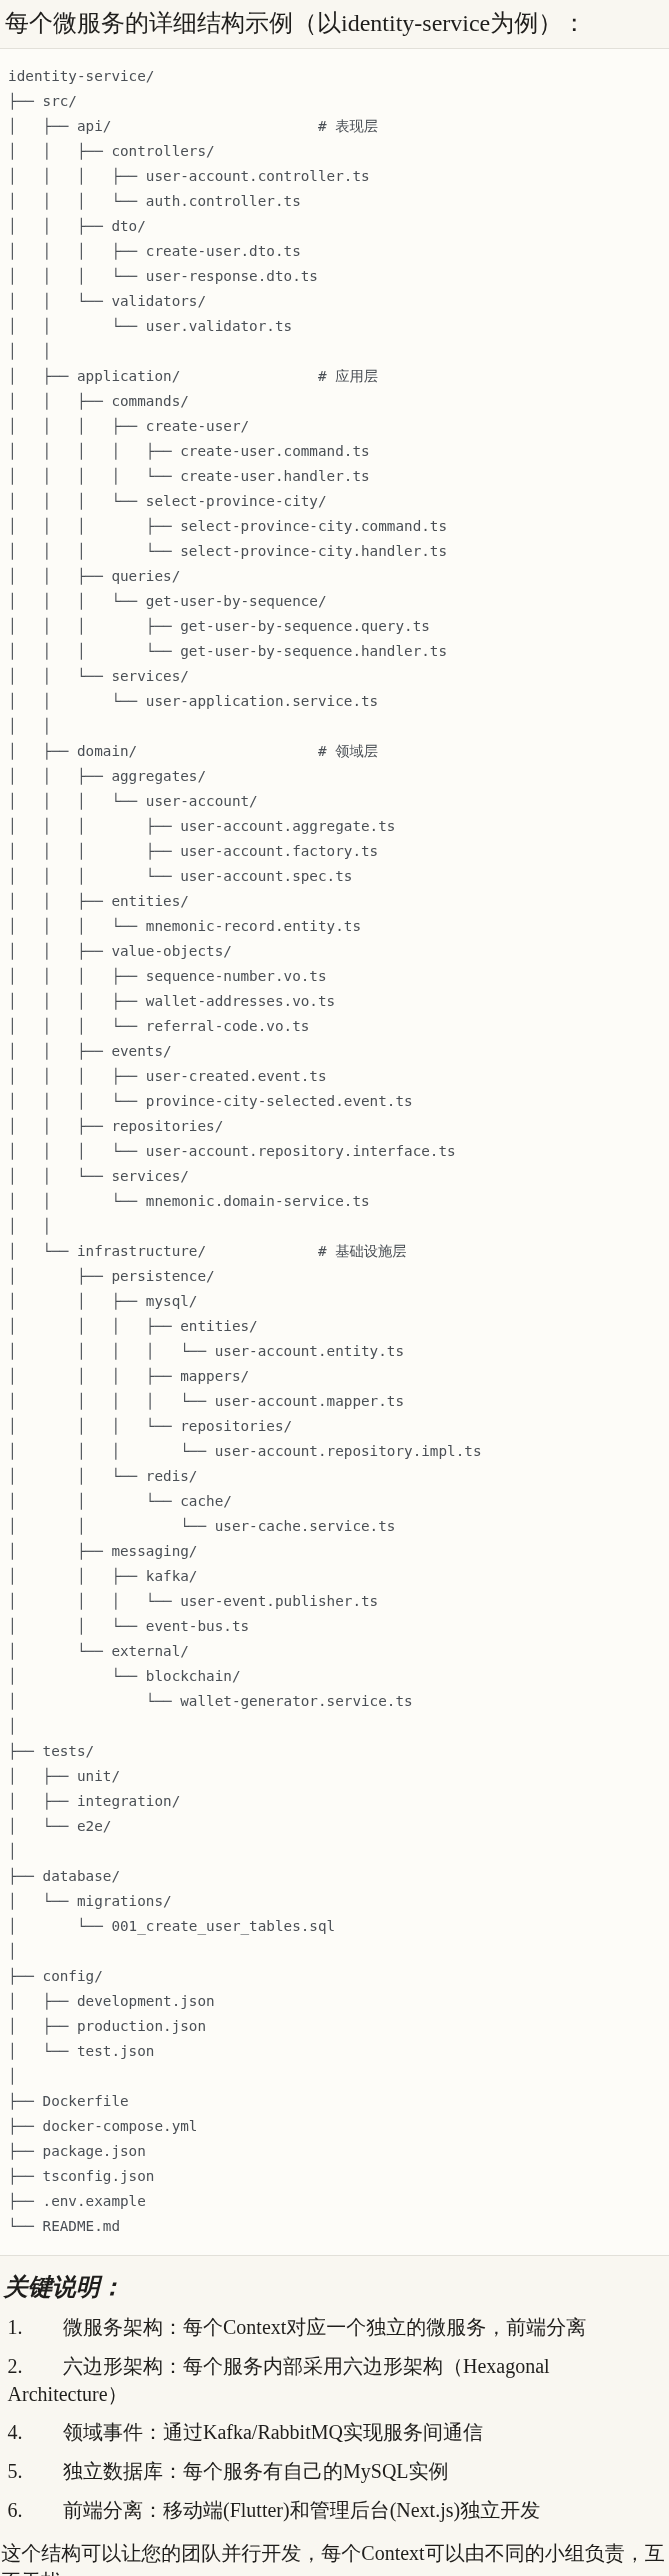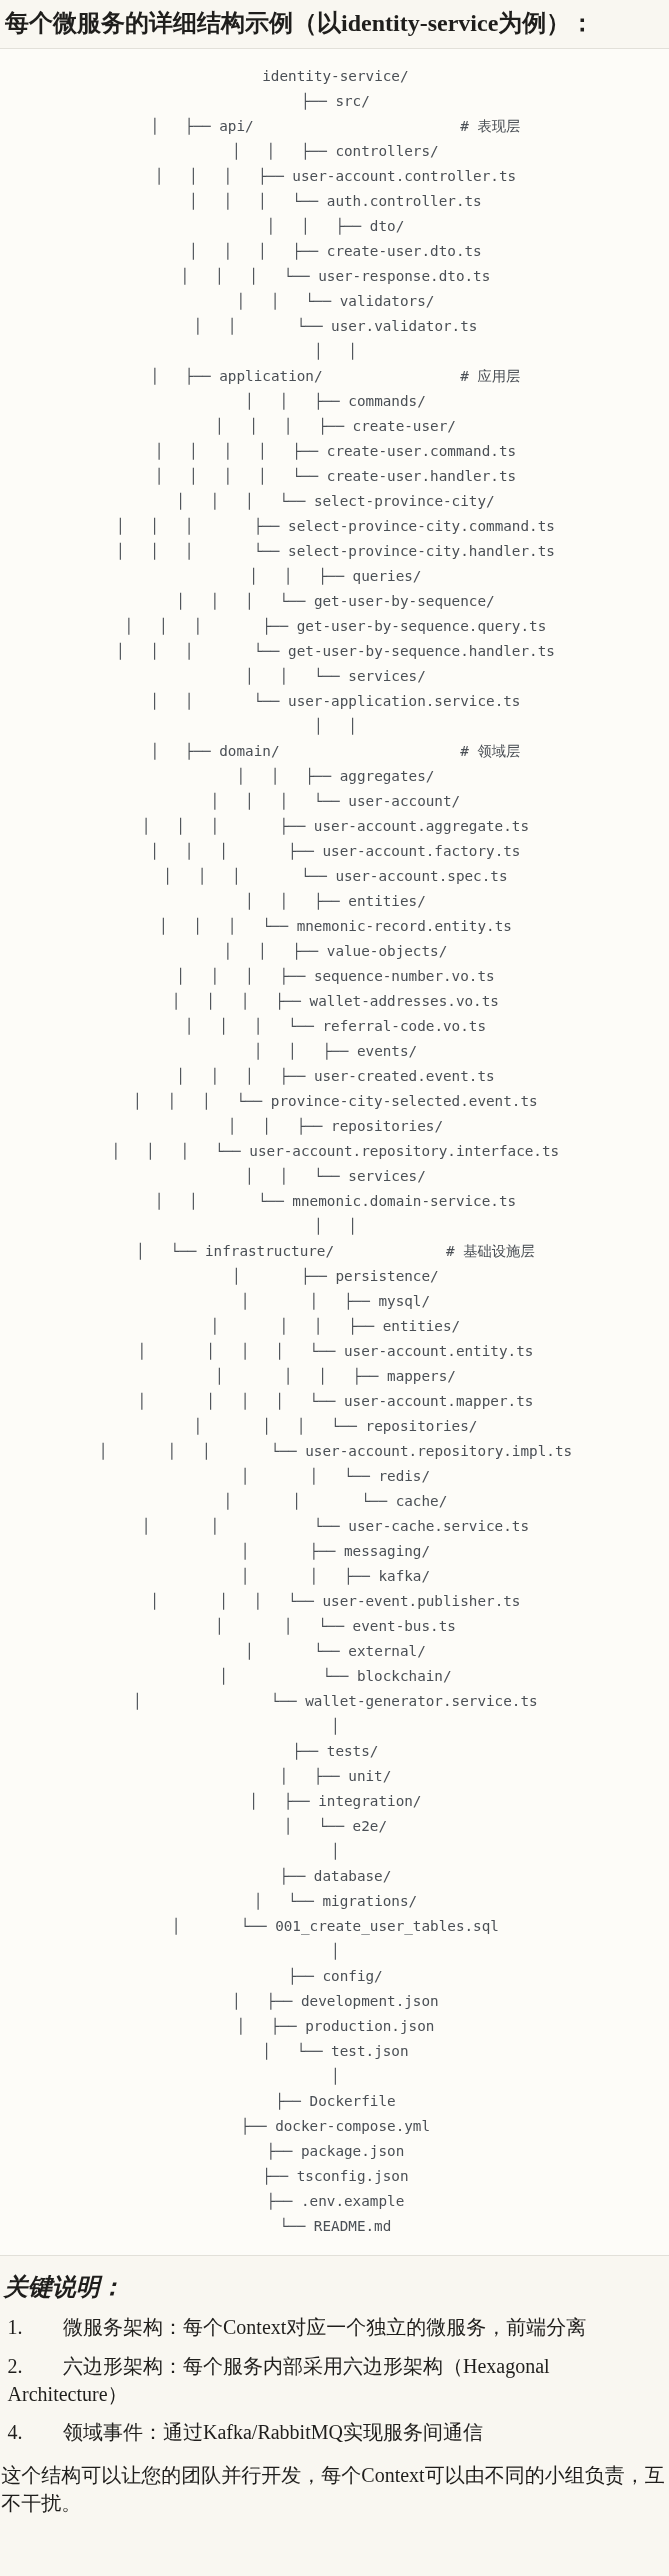--- a/index.html
+++ b/index.html
@@ -16,35 +16,34 @@
     height:2576px;
     overflow:hidden;
     background:var(--page-bg,#f9f7f1);
     color:var(--text-color,#1f1e1c);
     font-family:"Liberation Serif",serif;
   }
   .page-title{
     margin:7.5px 0 0 5px;
     font-size:24px;
     line-height:1.25;
-    font-weight:700;
+    font-weight:400;
   }
   .tree{
     margin:10px 0 0 0;
     width:669px;
     background:var(--code-bg,#fdfcf8);
     border-top:0.6px solid var(--code-border,#e2e0d9);
     border-bottom:0.6px solid var(--code-border,#e2e0d9);
     padding:15.6px 6.3px 15.6px 8.1px;
     font-family:"DejaVu Sans Mono",monospace;
     font-size:14.3px;
     line-height:25px;
     color:var(--code-text,#4a4f55);
     white-space:pre;
-    text-align:center;
   }
   .notes-heading{
     margin:17.5px 0 0 3.8px;
     font-size:24px;
     line-height:1.2;
     font-weight:700;
     font-style:italic;
   }
   .notes-list{
     list-style:none;
@@ -163,18 +162,20 @@
 ├── tsconfig.json
 ├── .env.example
 └── README.md</pre>
 
   <h2 class="notes-heading">关键说明：</h2>
 
   <ol class="notes-list">
     <li><span class="num">1.</span><strong>微服务架构</strong><span>：每个Context对应一个独立的微服务，前端分离</span></li>
     <li><span class="num">2.</span><strong>六边形架构</strong><span>：每个服务内部采用六边形架构（Hexagonal Architecture）</span></li>
     <li><span class="num">4.</span><strong>领域事件</strong><span>：通过Kafka/RabbitMQ实现服务间通信</span></li>
+    <li><span class="num">5.</span><strong>独立数据库</strong><span>：每个服务有自己的MySQL实例</span></li>
+    <li><span class="num">6.</span><strong>前端分离</strong><span>：移动端(Flutter)和管理后台(Next.js)独立开发</span></li>
   </ol>
 
   <p class="summary">这个结构可以让您的团队并行开发，每个Context可以由不同的小组负责，互不干扰。</p>
 
 </div>
 
 
 </body></html>

